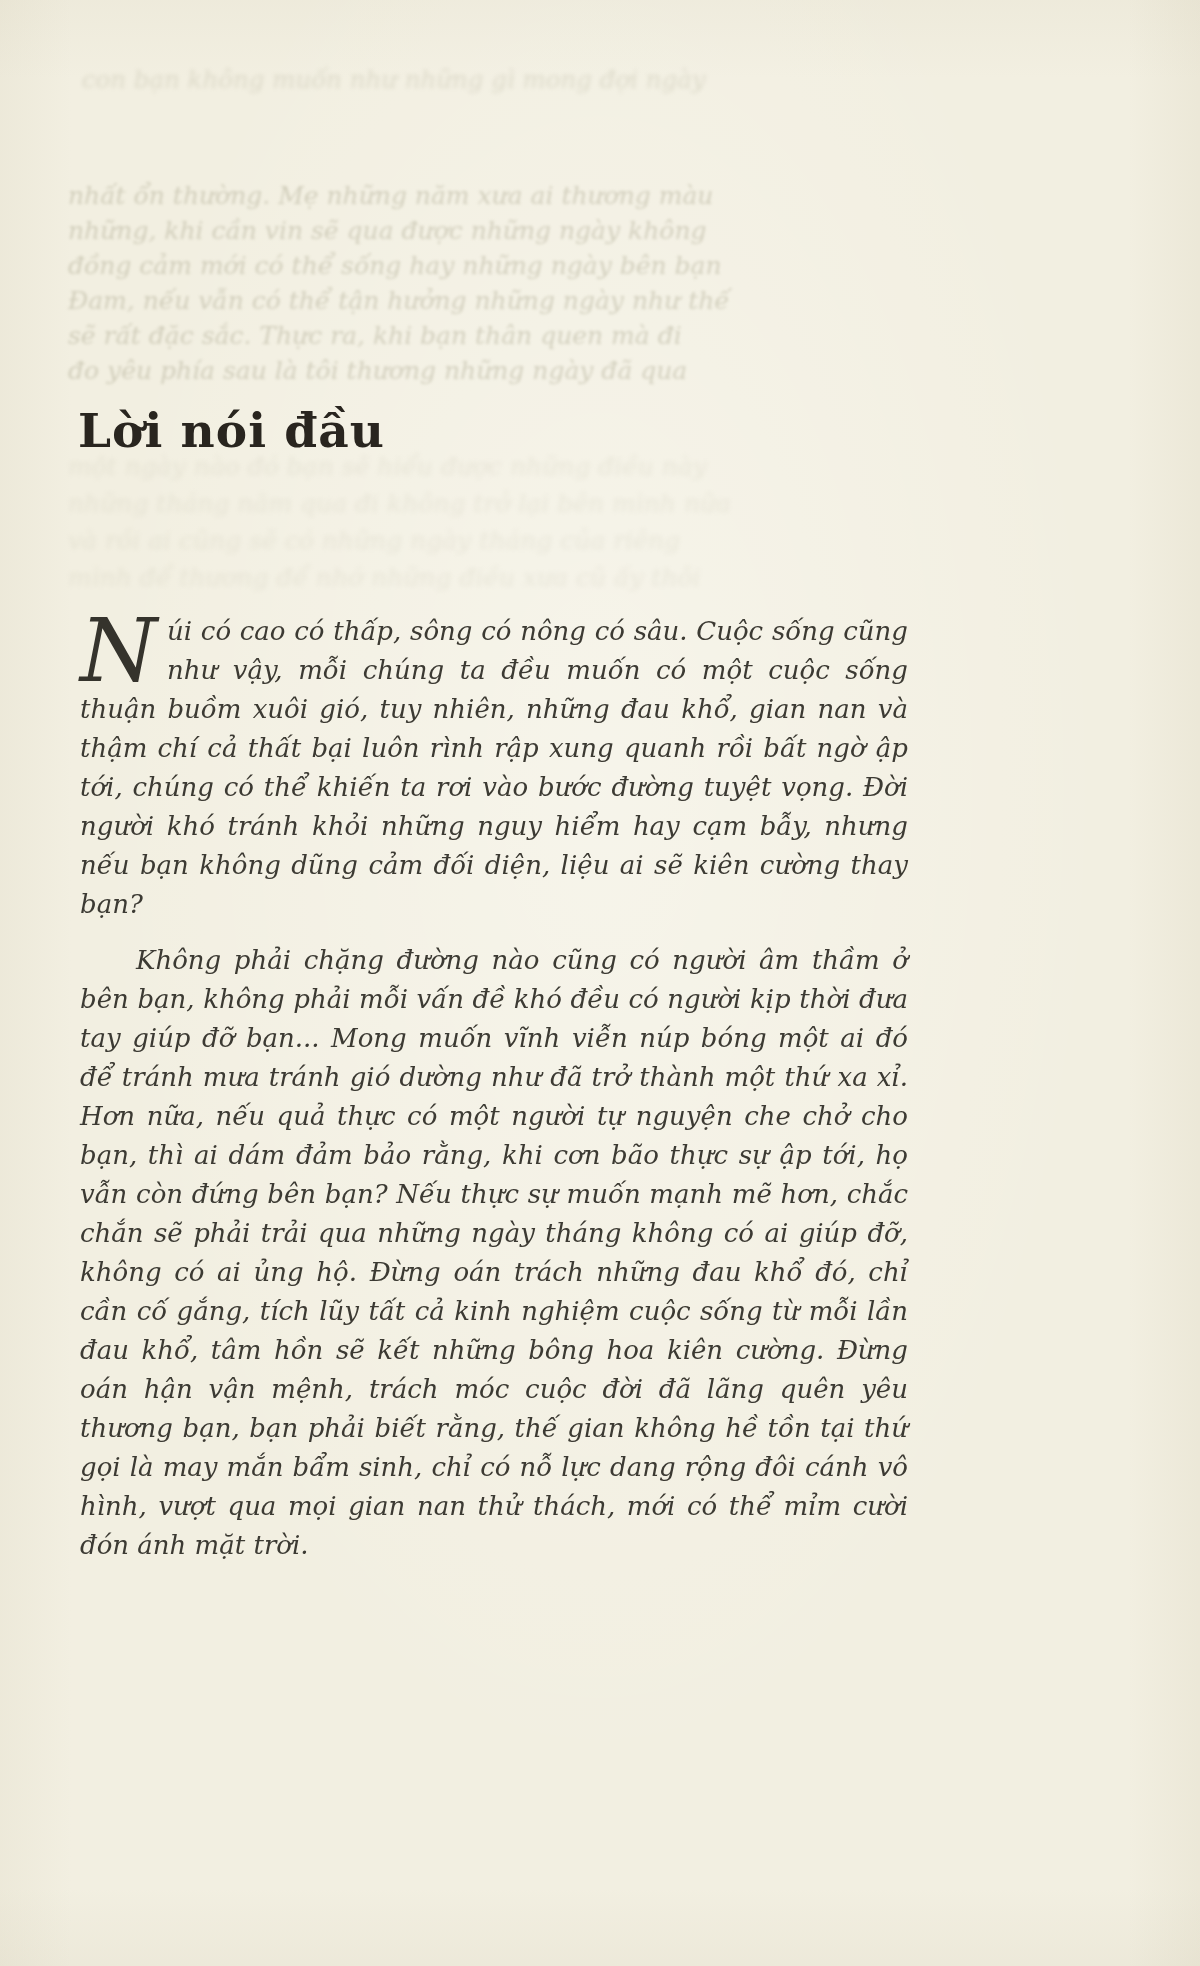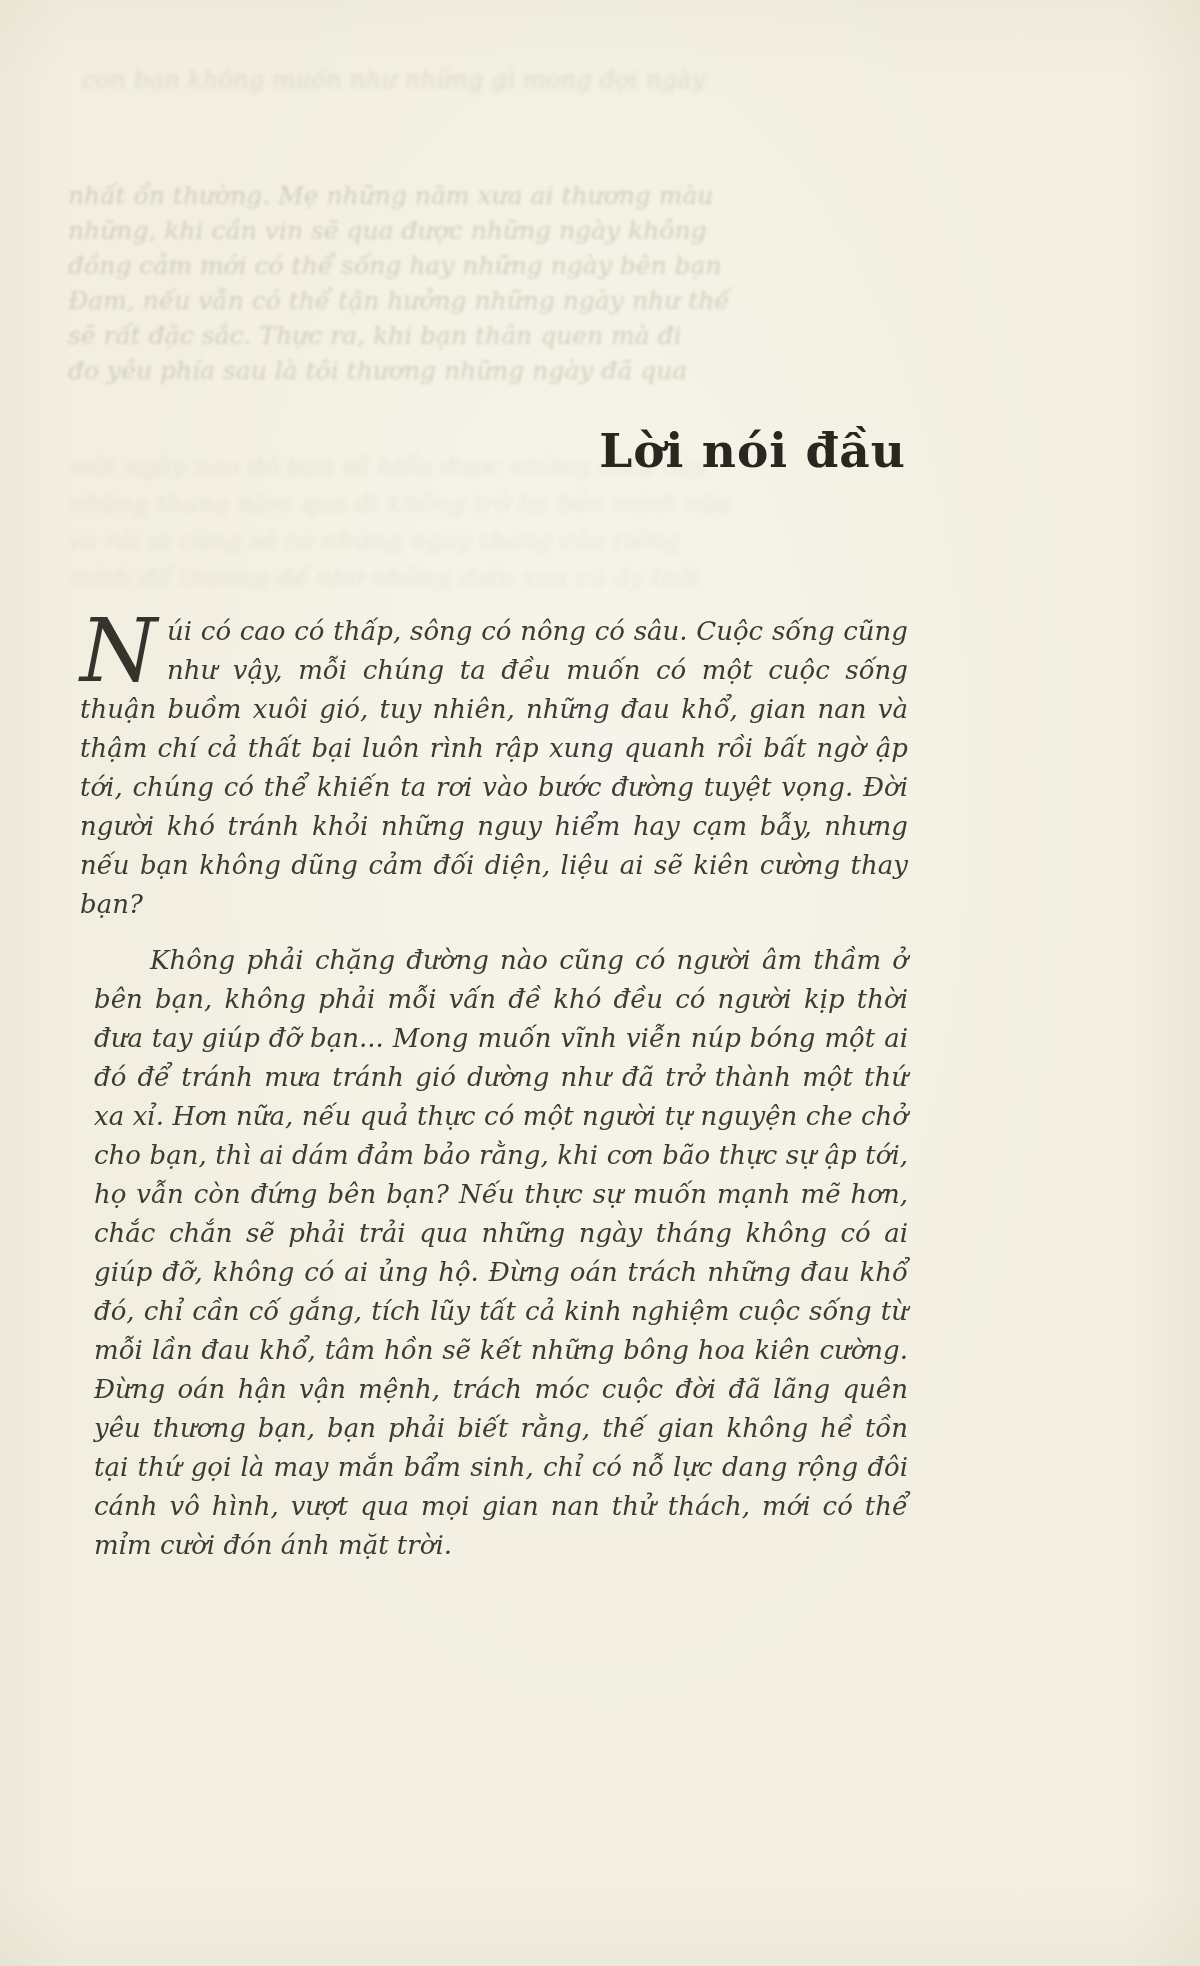--- a/index.html
+++ b/index.html
@@ -54,43 +54,43 @@
     text-align: justify;
     color: #a6a289;
     opacity: 0.16;
     filter: blur(2.4px);
   }
   .bleed-mid-block .bleed-line { display: block; }
 
   
   .chapter-title {
     position: absolute;
-    top: 392px;
+    top: 372px;
     left: 78px;
     width: 828px;
-    text-align: right;
+    text-align: left;
     font-weight: bold;
     font-size: 47px;
     letter-spacing: 1px;
     color: #29251f;
   }
 
   .body-text {
     position: absolute;
     top: 612px;
     left: 80px;
     width: 828px;
     font-style: italic;
     font-size: 26px;
     line-height: 39px;
     color: #3c3a33;
     text-align: justify;
   }
   .body-text p { margin: 0 0 17px 0; }
-  .body-text p.indent { text-indent: 56px; margin-left: 14px; }
+  .body-text p.indent { text-indent: 56px; }
   .dropcap {
     float: left;
     font-size: 88px;
     line-height: 70px;
     padding: 4px 10px 0 0;
     font-style: italic;
     color: #35332c;
   }
 </style>
 </head>

